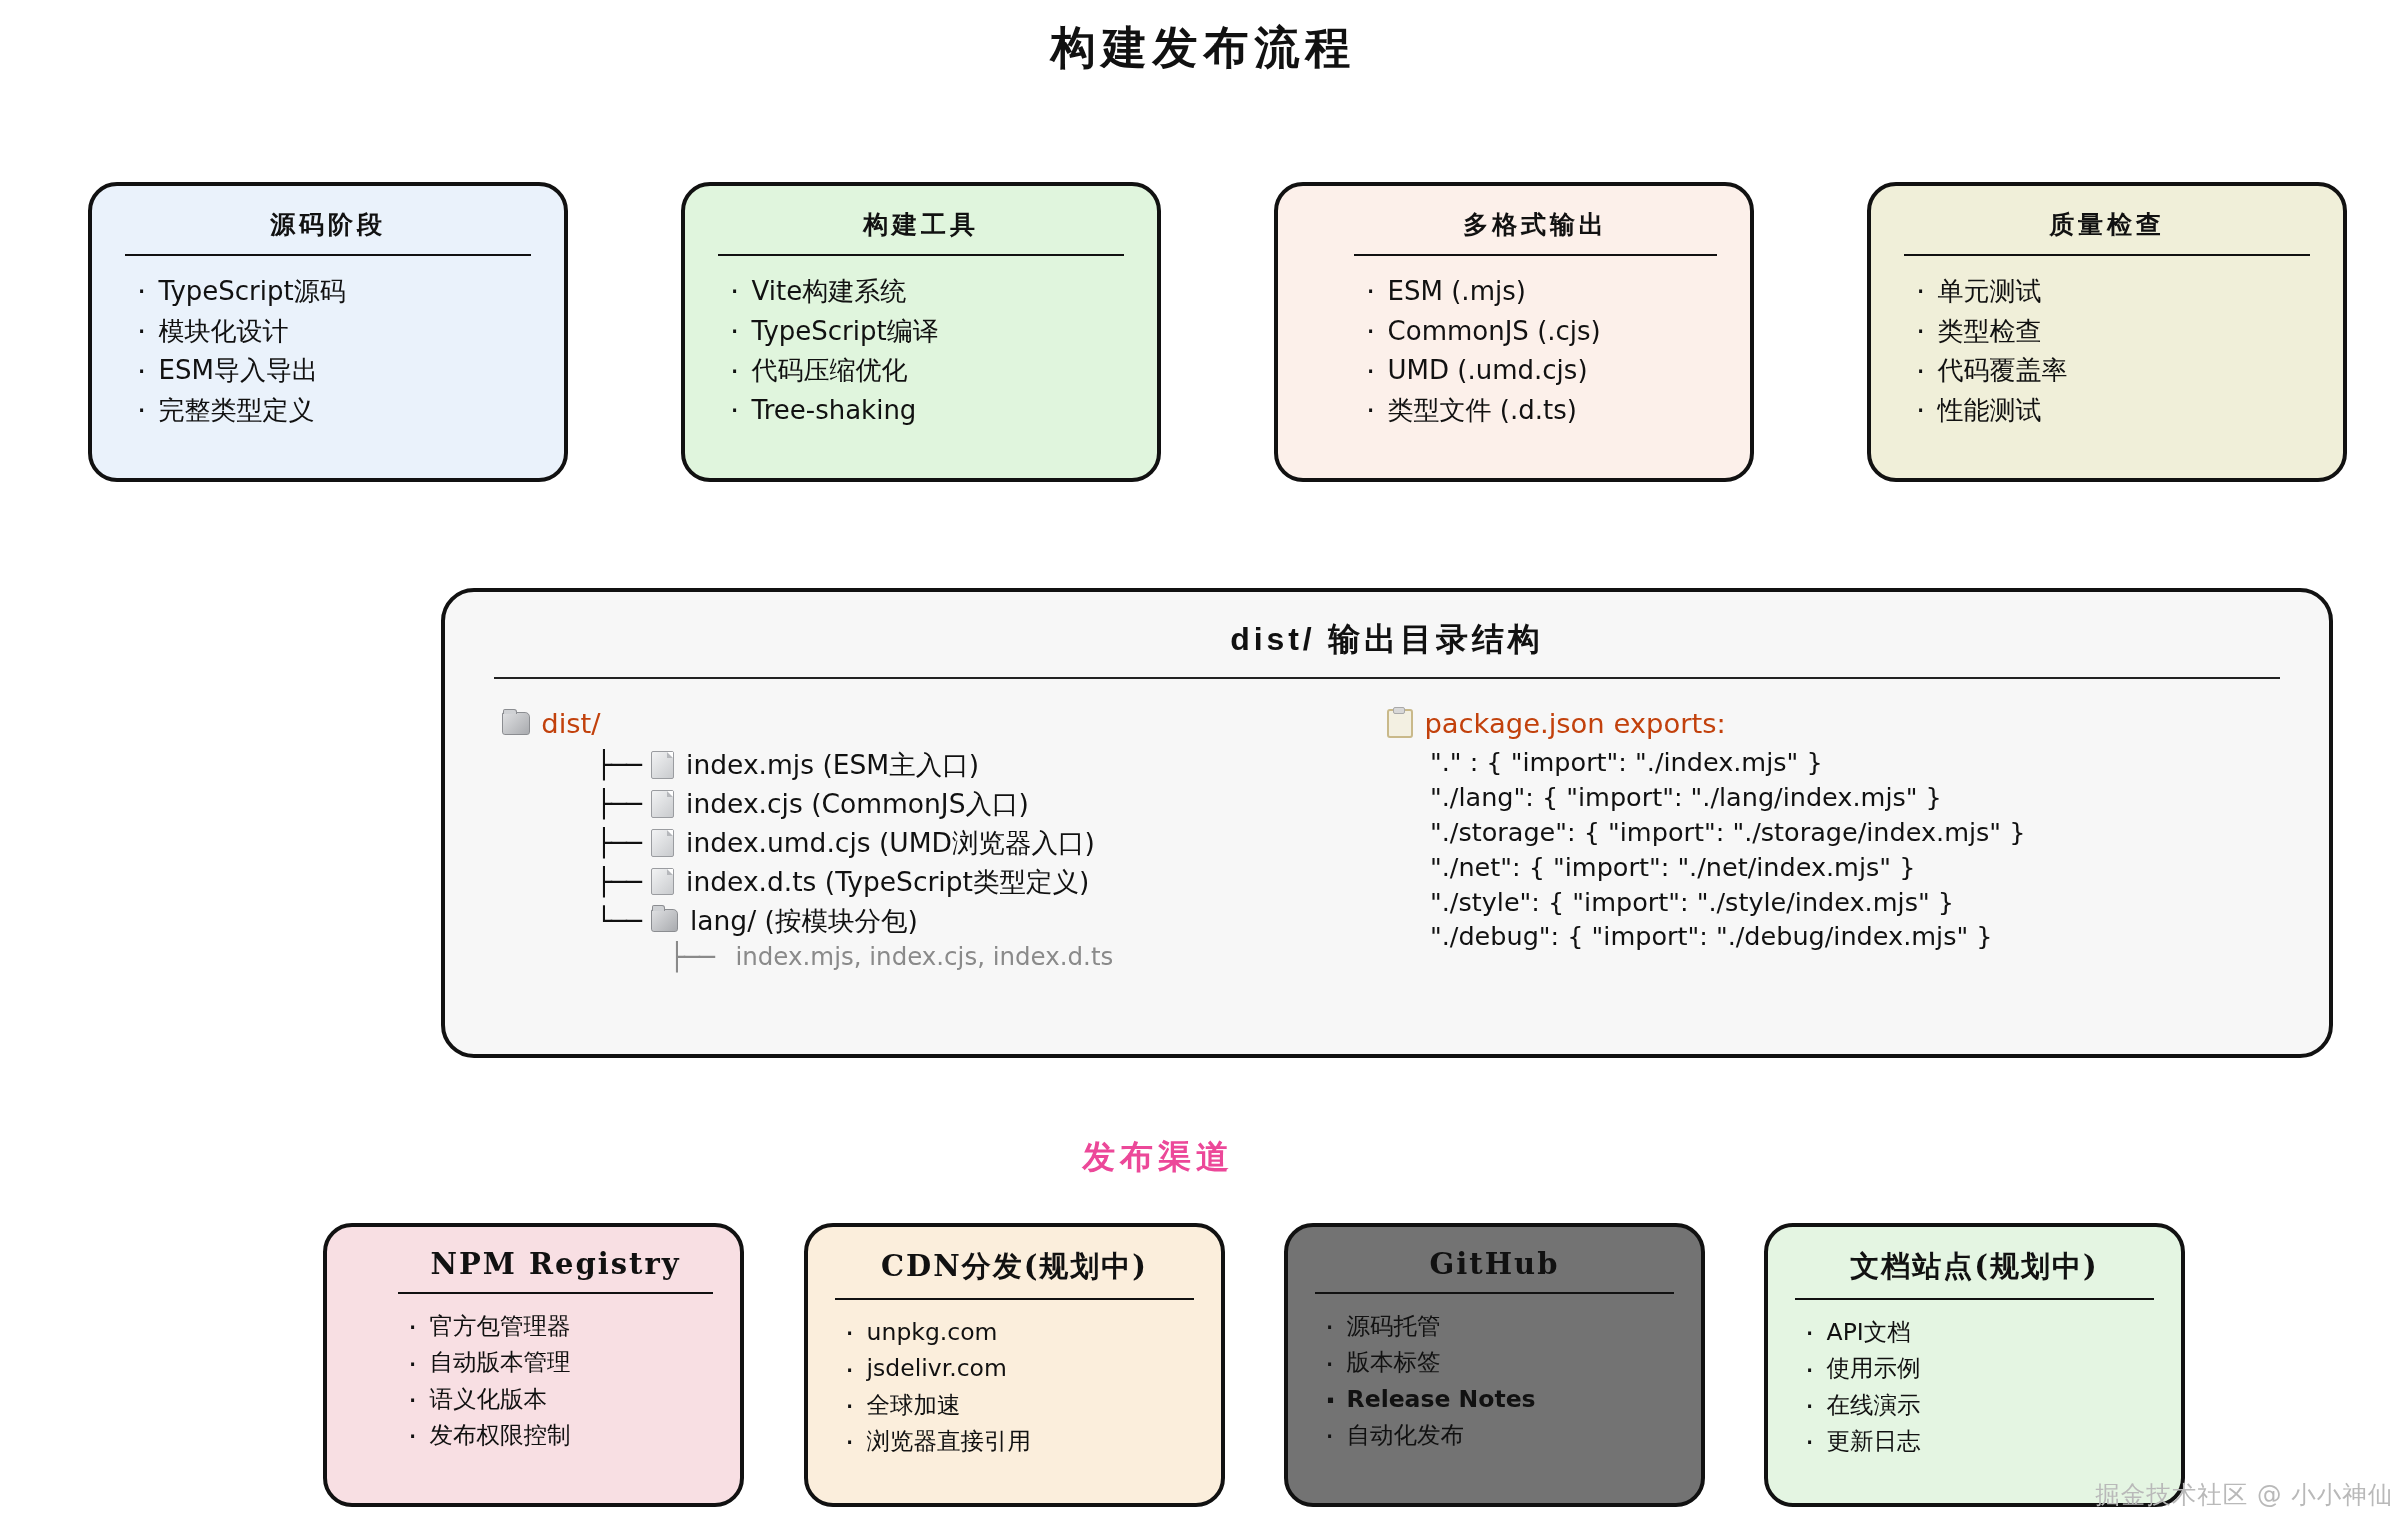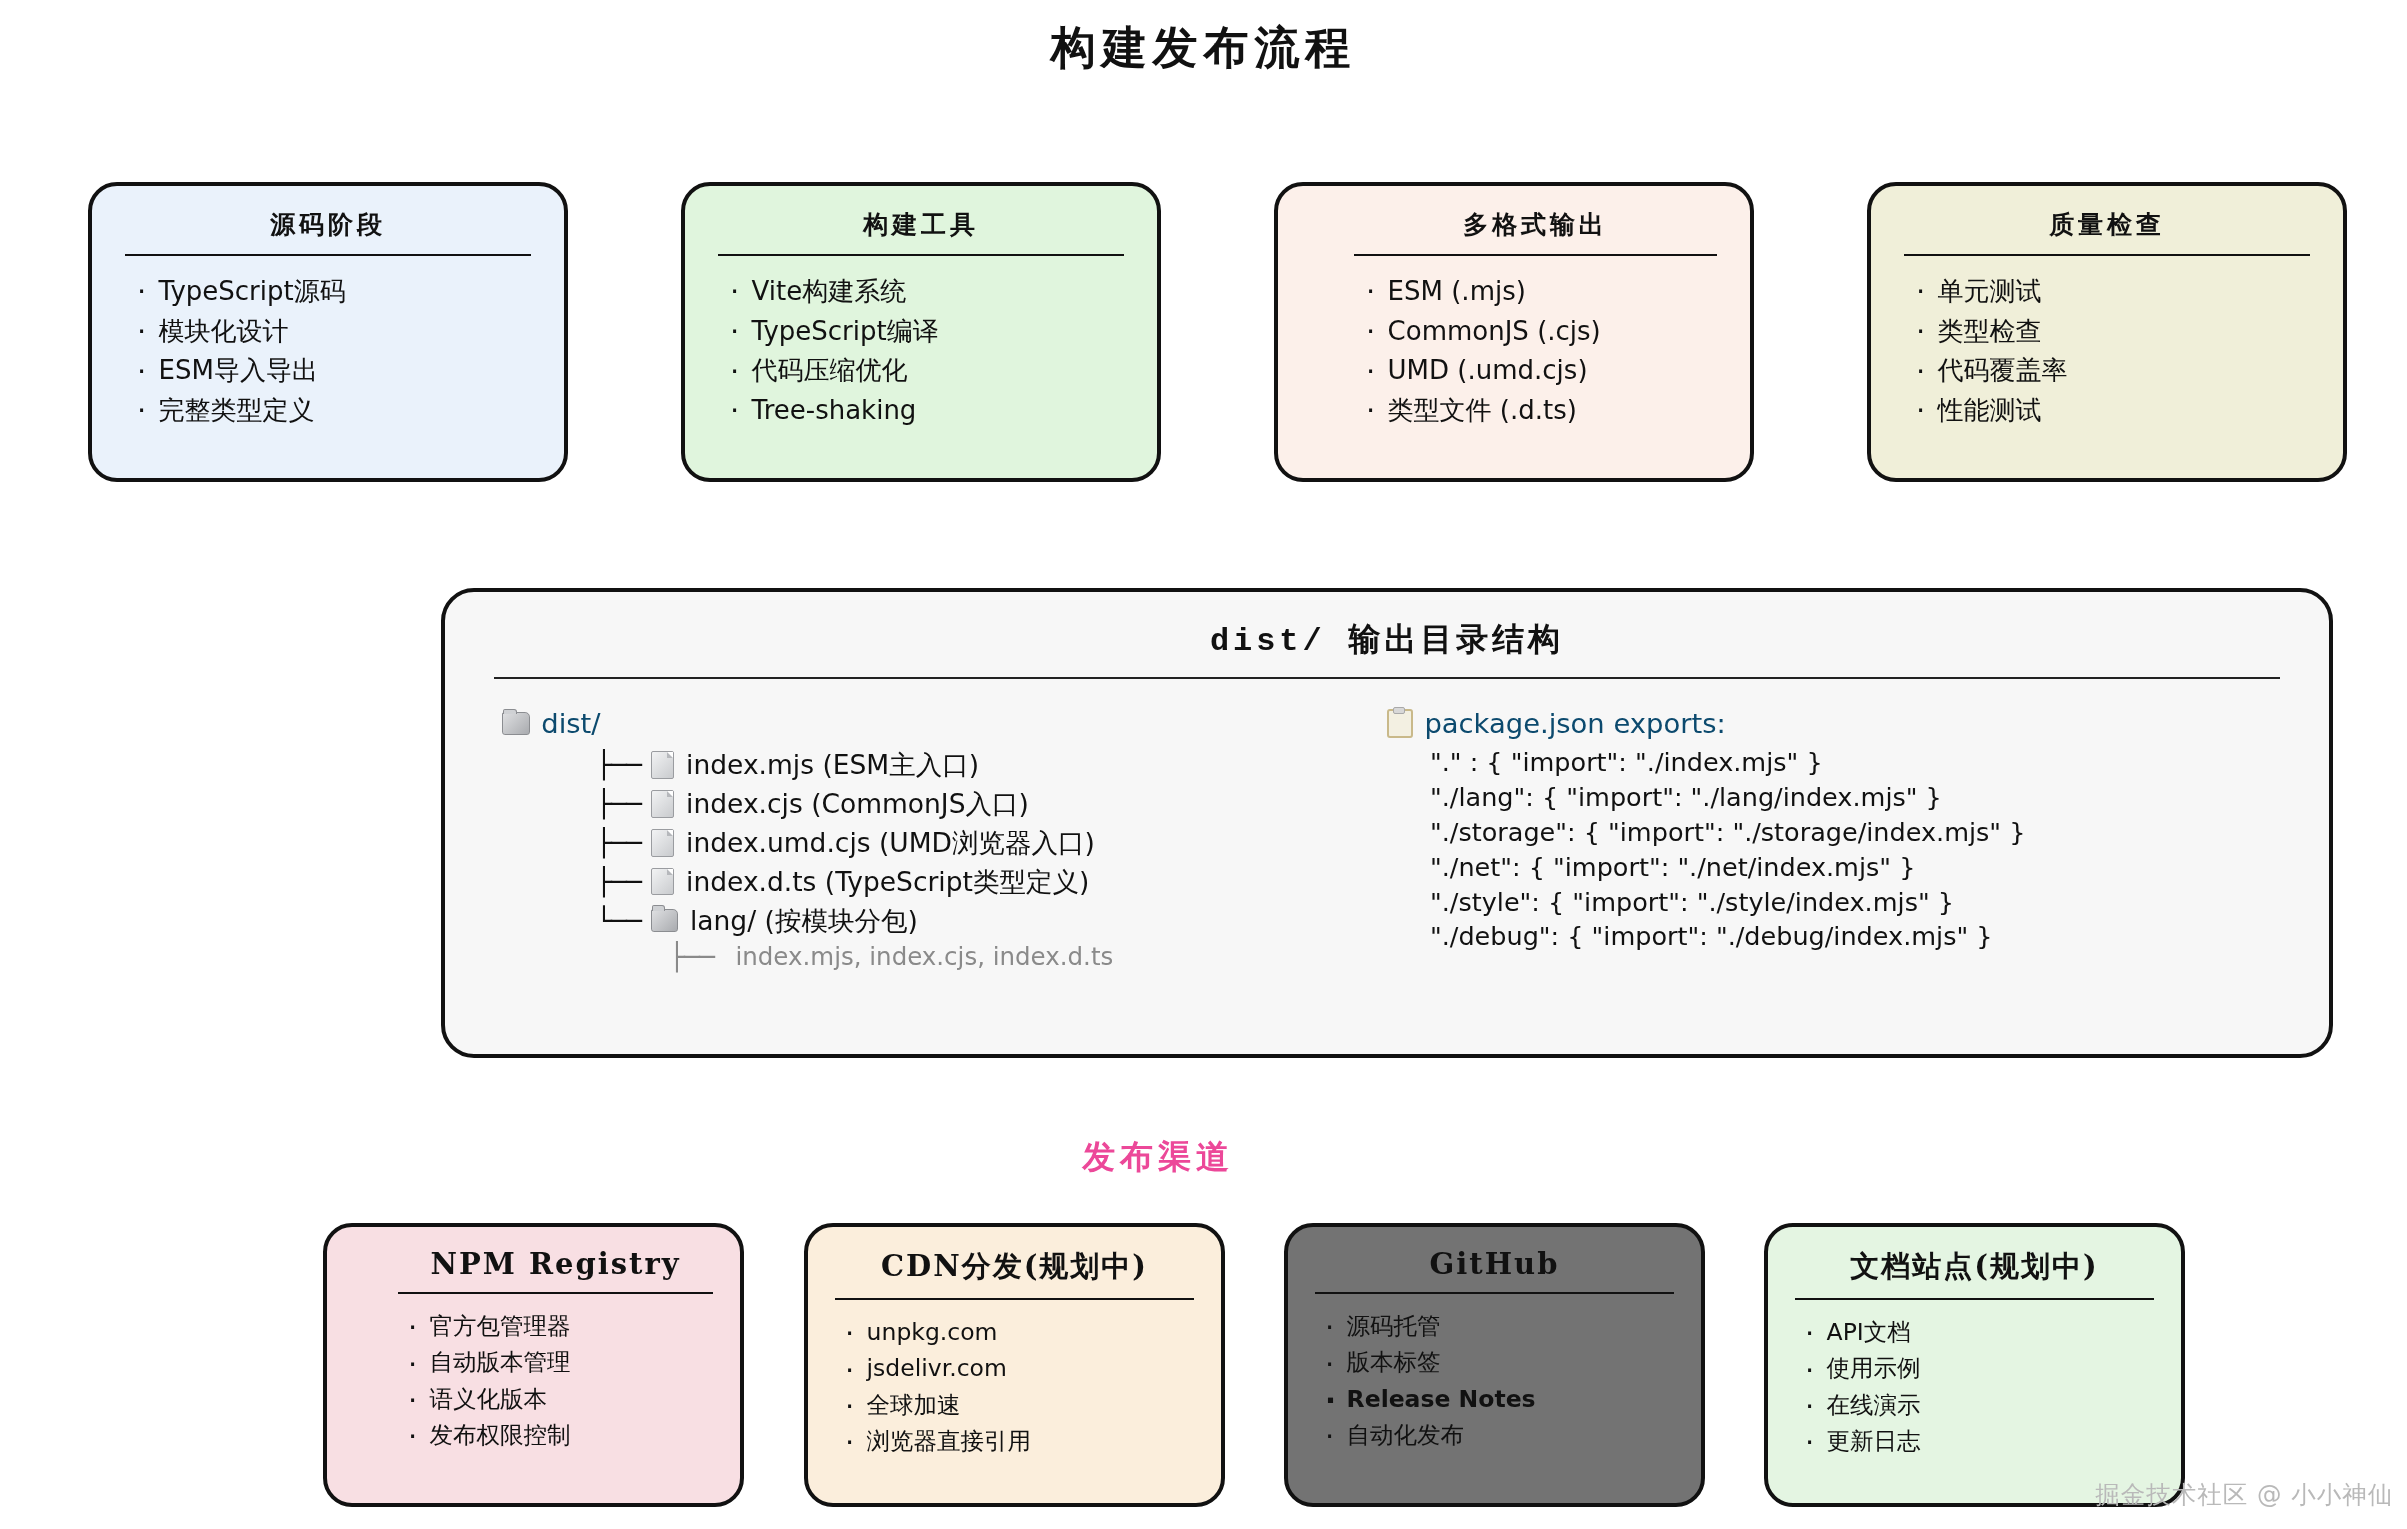--- a/index.html
+++ b/index.html
@@ -85,35 +85,35 @@
     border-radius:33px;
     box-sizing:border-box;
   }
   #dist-panel-title{
     text-align:center;
     font-size:32px;
     font-weight:600;
     letter-spacing:3.9px;
     color:#111;
     margin-top:25.5px;
-    font-family:Liberation Mono, monospace;
+    font-family:Liberation Sans, sans-serif;
   }
   #dist-panel-rule{
     height:0;border-top:2.9px solid #222;
     margin:15.7px 49px 0 49px;
   }
   .panel-cols{
     display:flex;
     margin-top:29px;
     padding:0 57px;
   }
   .panel-col{flex:1;}
   .col-head{
     display:flex;align-items:center;
-    font-size:27.4px;color:#0c4a6e;
+    font-size:27.4px;color:#c2410c;
     margin-bottom:7.8px;
   }
   .col-head .lbl{margin-left:11.8px;}
   
   .ico{display:inline-block;width:25.5px;height:20.6px;position:relative;flex:0 0 auto;}
   .ico.folder{
     background:linear-gradient(135deg,#dfe0e2,#a9abaf);
     border:1px solid #8b8d91;
     border-radius:2px 4.9px 2.9px 2.9px;
   }

